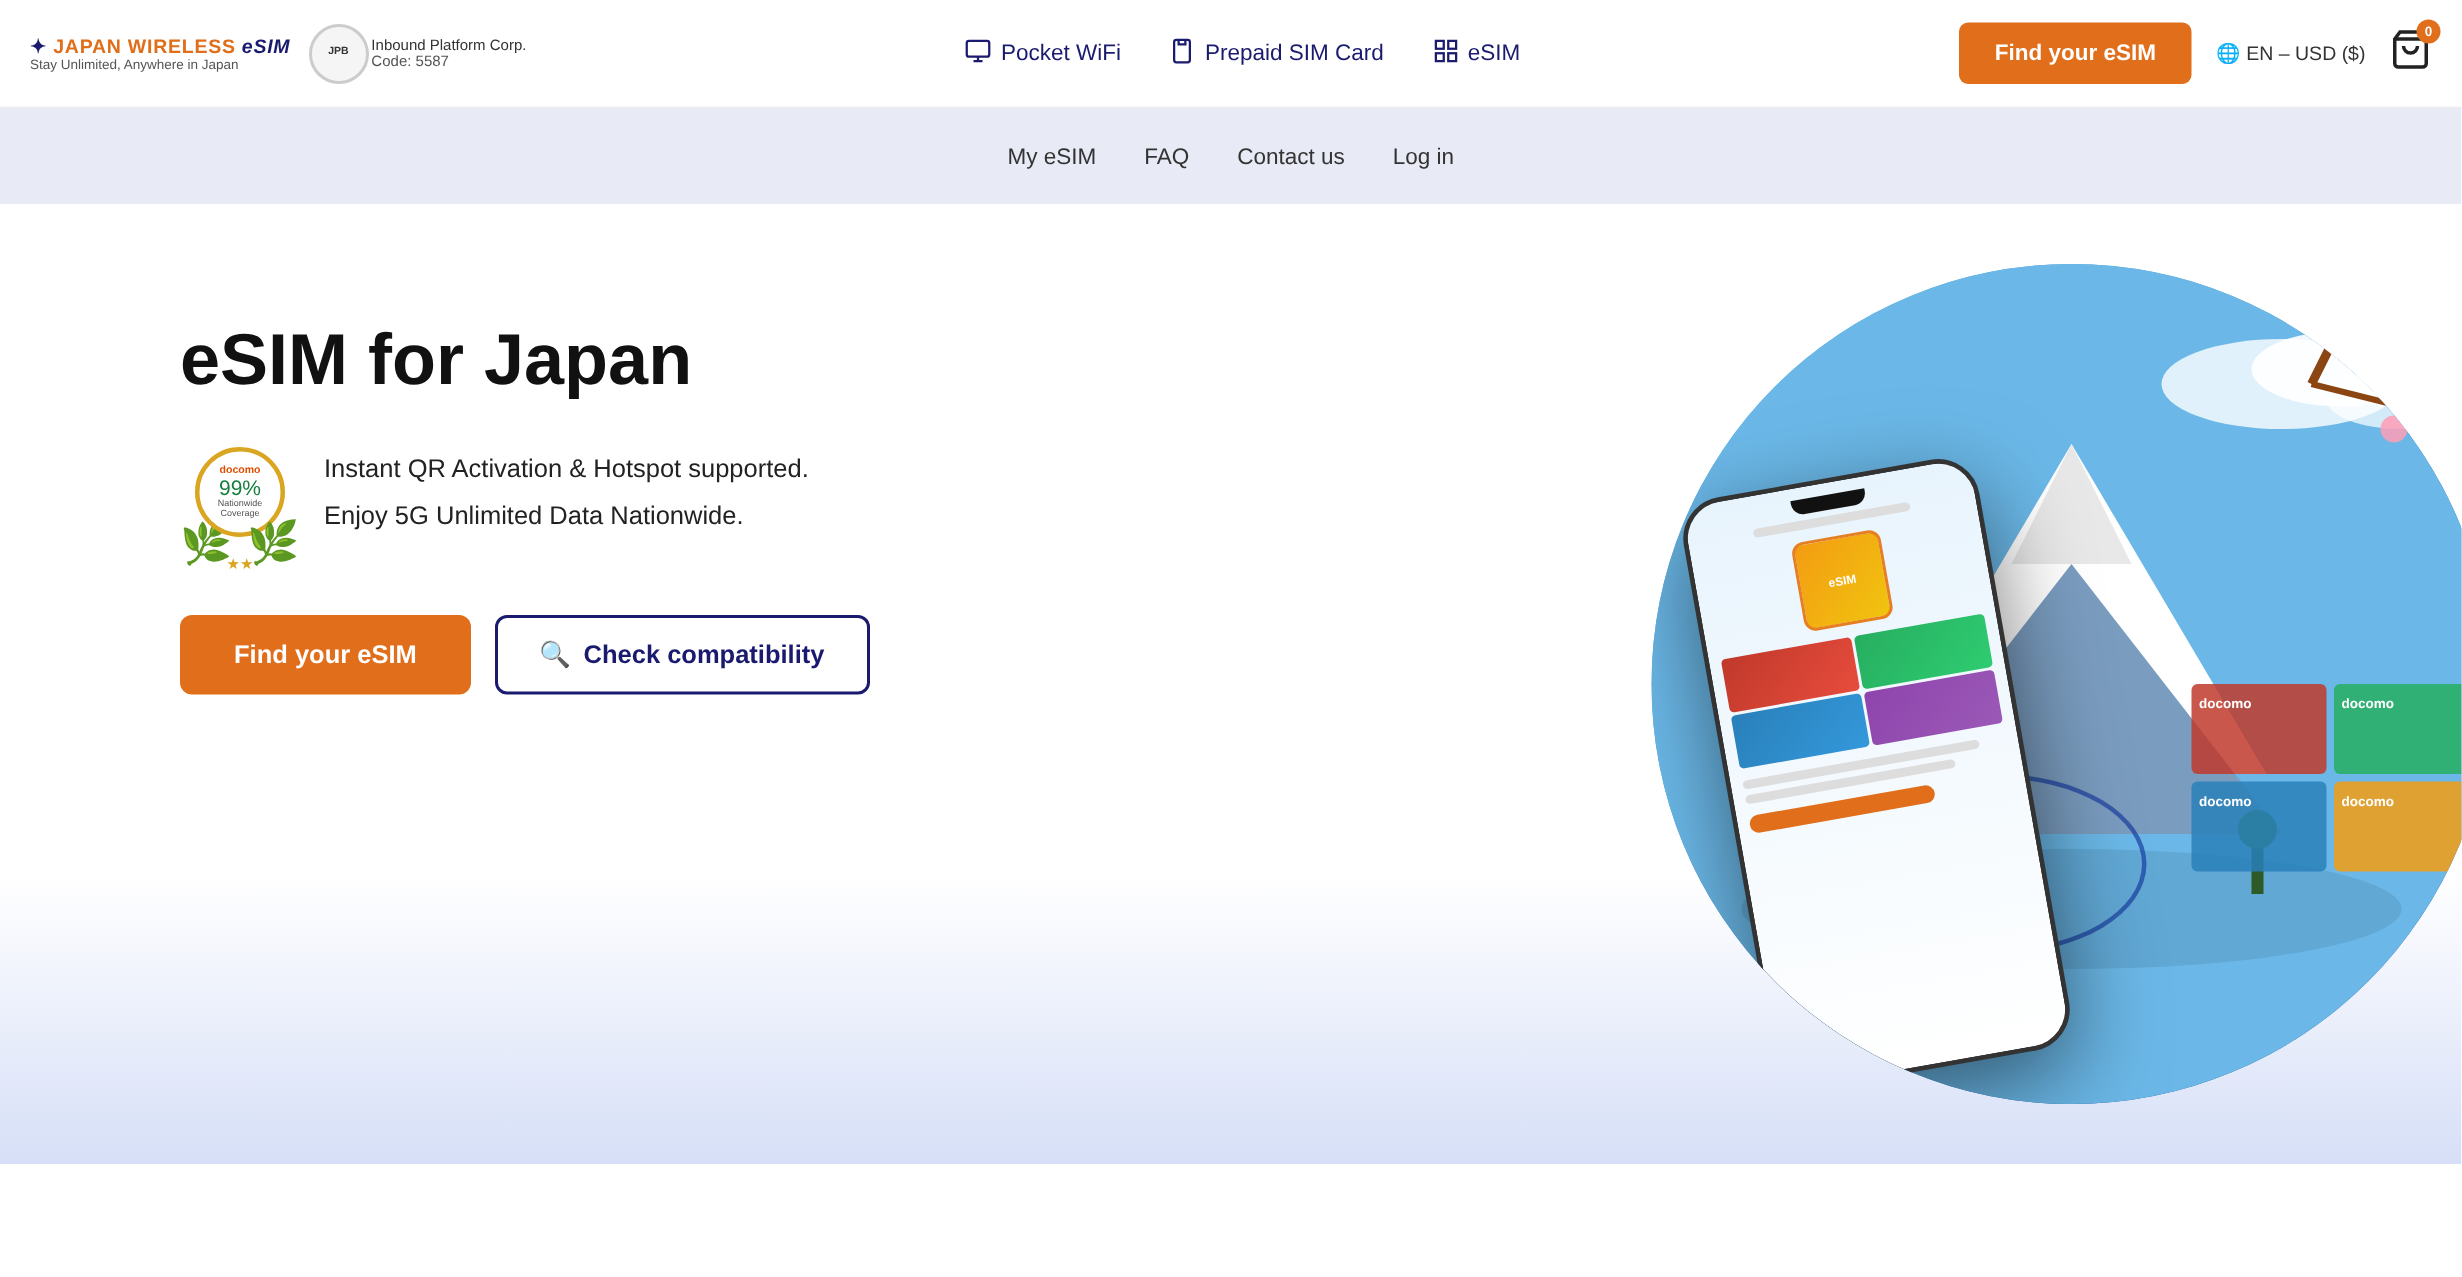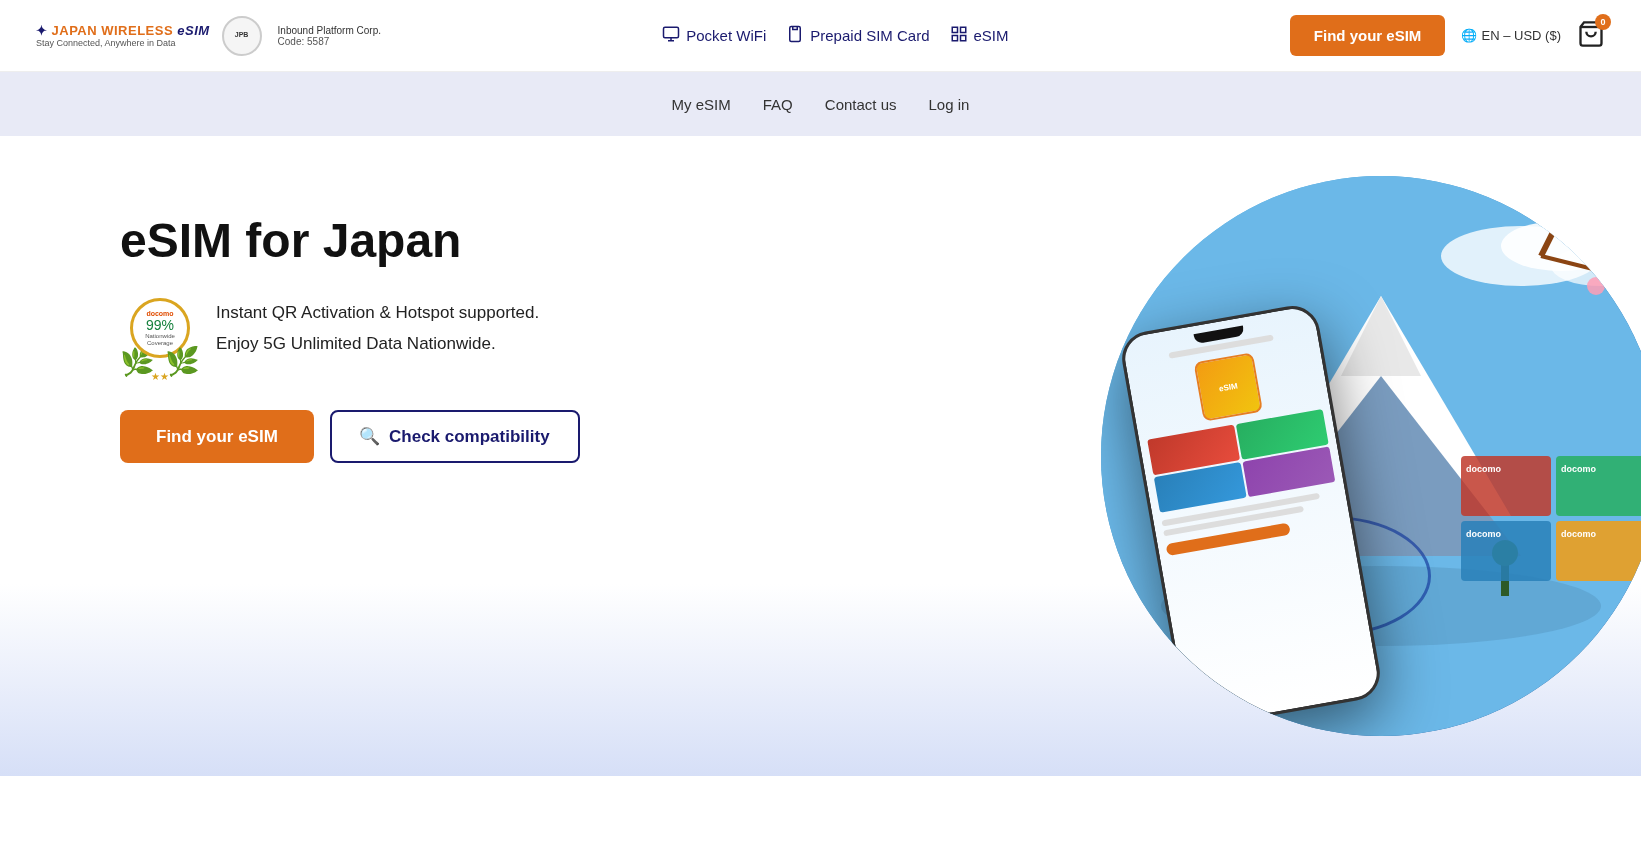--- a/index.html
+++ b/index.html
@@ -3,21 +3,21 @@
   <meta charset="utf-8">
   <style>
     * { margin: 0; padding: 0; box-sizing: border-box; }
     body { font-family: -apple-system, BlinkMacSystemFont, 'Segoe UI', sans-serif; overflow-x: hidden; }
 
     
     .top-nav {
       display: flex;
       align-items: center;
       justify-content: space-between;
-      padding: 0 36px;
+      padding: 0 20px;
       height: 72px;
       background: #fff;
       border-bottom: 1px solid #eee;
     }
     .logo-group {
       display: flex;
       align-items: center;
       gap: 12px;
     }
     .logo-text-group {
@@ -31,21 +31,21 @@
       letter-spacing: 0.5px;
     }
     .logo-brand span { color: #e06e1a; }
     .logo-tagline {
       font-size: 9px;
       color: #555;
     }
     .badge-group {
       display: flex;
       align-items: center;
-      gap: 16px;
+      gap: 2px;
     }
     .badge-circle {
       width: 40px;
       height: 40px;
       border-radius: 50%;
       border: 2px solid #ccc;
       display: flex;
       align-items: center;
       justify-content: center;
       background: #f5f5f5;
@@ -60,21 +60,21 @@
       flex-direction: column;
       font-size: 10px;
       color: #333;
     }
     .badge-code { font-size: 10px; color: #555; }
 
     
     .center-nav {
       display: flex;
       align-items: flex-end;
-      gap: 20px;
+      gap: 32px;
     }
     .nav-item {
       display: flex;
       align-items: center;
       gap: 6px;
       font-size: 15px;
       color: #1a1a6e;
       font-weight: 500;
       cursor: pointer;
       text-decoration: none;
@@ -366,21 +366,21 @@
 <body>
 
 <nav>
   <div class="top-nav">
 
     <div class="logo-group">
       <div class="logo-text-group">
         <div class="logo-brand">
           ✦ <span>JAPAN WIRELESS </span><em>eSIM</em>
         </div>
-        <div class="logo-tagline">Stay Connected, Anywhere in Data</div>
+        <div class="logo-tagline">Stay Unlimited, Anywhere in Japan</div>
       </div>
       <div class="badge-group">
         <div class="badge-circle">JPB</div>
         <div class="badge-text">
           <span>Inbound Platform Corp.</span>
           <span class="badge-code">Code: 5587</span>
         </div>
       </div>
     </div>
 

